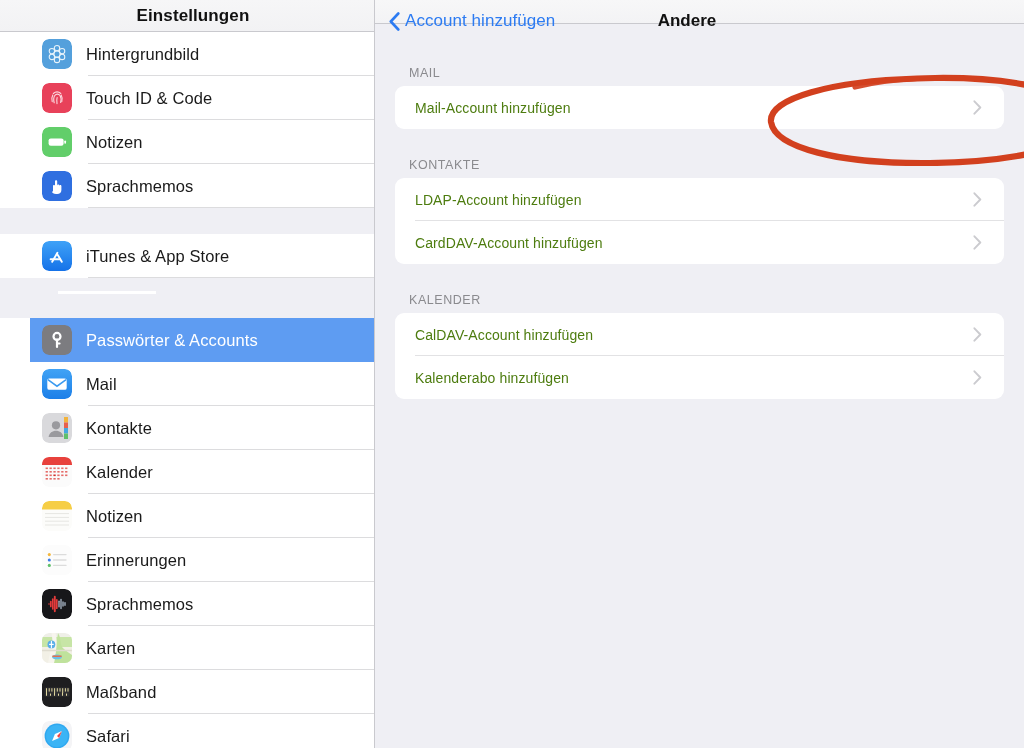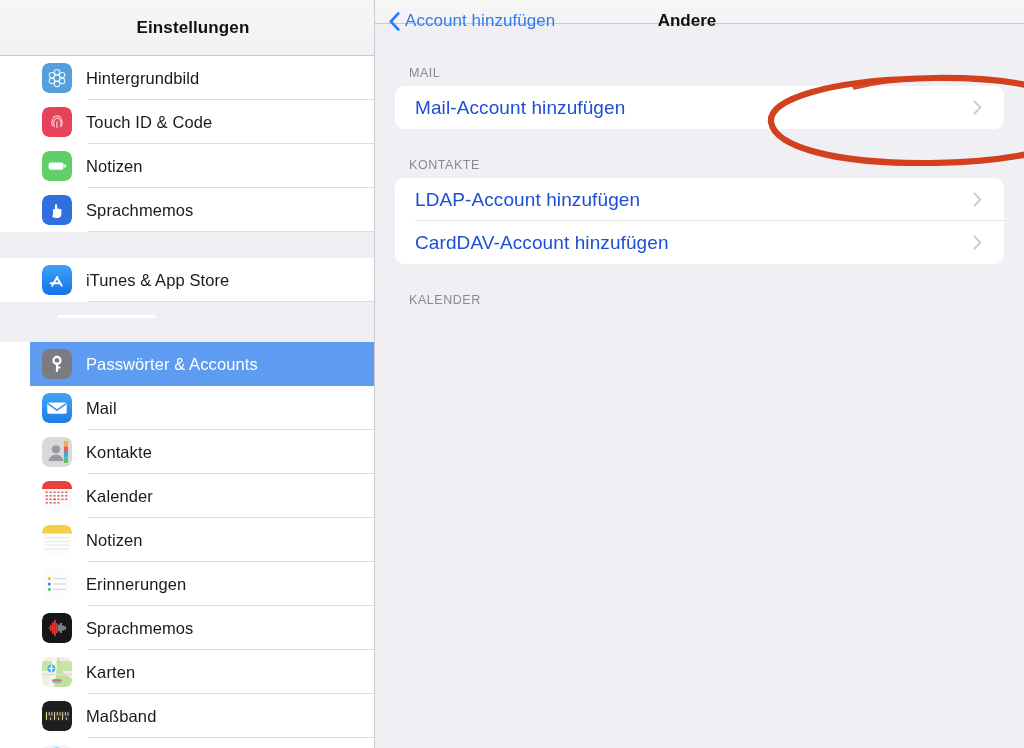--- a/index.html
+++ b/index.html
@@ -26,21 +26,21 @@
     overflow:hidden;
     flex:0 0 375px;
   }
   #sidebar-topglow {
     position:absolute; left:0; top:0; width:120px; height:42px;
     background:linear-gradient(105deg,#DCEAF6 0%,#E9EFF5 55%,#F2F2F4 100%);
     pointer-events:none;
   }
   #sidebar-header {
     position:relative;
-    height:56px;
+    height:32px;
     background:linear-gradient(180deg,#F6F6F7 0%,#F2F2F4 100%);
     display:flex; align-items:center; justify-content:center;
     border-bottom:1px solid #C9C9CE;
     padding-left:12px;
   }
   #sidebar-title {
     font-size:17px; font-weight:bold; color:#111;
     letter-spacing:.1px;
   }
   #sidebar-list { position:relative; }
@@ -135,21 +135,21 @@
     overflow:hidden;
   }
   .card-row {
     position:relative;
     height:43px;
     display:flex; align-items:center;
     padding-left:20px; padding-right:22px;
     cursor:default;
   }
   .card-row .row-label {
-    font-size:19px; color:#1d4ed8; letter-spacing:.1px;
+    font-size:14px; color:#4d7c0f; letter-spacing:.1px;
     flex:1 1 auto; white-space:nowrap;
   }
   .card-row .rsep {
     position:absolute; left:20px; right:0; bottom:0;
     height:1px; background:#E2E2E4;
   }
   .card-row:last-child .rsep { display:none; }
   .chev {
     width:9px; height:15px; flex:0 0 9px; opacity:.85;
   }
@@ -495,20 +495,35 @@
             <div class="card-row">
               <span class="row-label">CardDAV-Account hinzufügen</span>
               <svg class="chev" viewBox="0 0 9 15">
                 <path d="M1.4 1.3 L7.3 7.5 L1.4 13.7" fill="none" stroke="#C2C2C7" stroke-width="1.9" stroke-linecap="round" stroke-linejoin="round"></path>
               </svg>
             </div>
           </div>
         </div>
         <div style="padding-top: 29px;">
           <div class="sec-header">KALENDER</div>
+          <div class="card">
+            <div class="card-row">
+              <span class="row-label">CalDAV-Account hinzufügen</span>
+              <svg class="chev" viewBox="0 0 9 15">
+                <path d="M1.4 1.3 L7.3 7.5 L1.4 13.7" fill="none" stroke="#C2C2C7" stroke-width="1.9" stroke-linecap="round" stroke-linejoin="round"></path>
+              </svg>
+              <div class="rsep"></div>
+            </div>
+            <div class="card-row">
+              <span class="row-label">Kalenderabo hinzufügen</span>
+              <svg class="chev" viewBox="0 0 9 15">
+                <path d="M1.4 1.3 L7.3 7.5 L1.4 13.7" fill="none" stroke="#C2C2C7" stroke-width="1.9" stroke-linecap="round" stroke-linejoin="round"></path>
+              </svg>
+            </div>
+          </div>
         </div>
       </div>
 
     <svg id="annotation" viewBox="0 0 330 92">
       <path d="M168 4
                C 246 3, 318 18, 324 44
                C 329 68, 258 88, 163 89
                C 72 90, 8 74, 4 48
                C 1 24, 66 7, 150 4.5
                C 158 4.2, 163 4.1, 168 4" fill="none" stroke="#D2401E" stroke-width="6.2" stroke-linecap="round" stroke-linejoin="round"></path>

